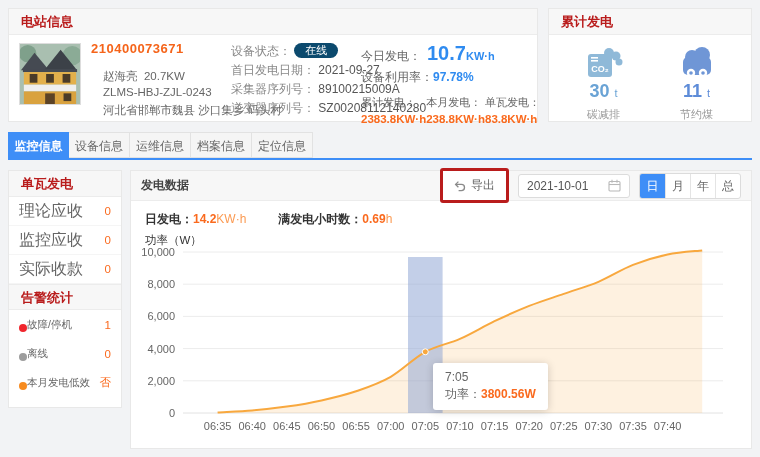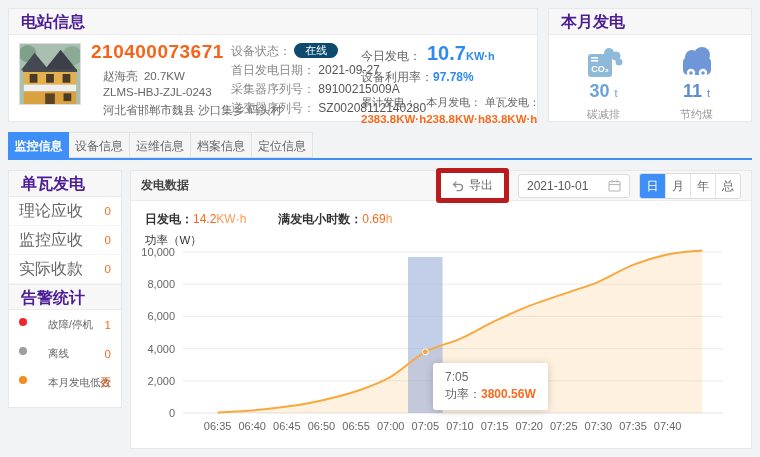--- a/index.html
+++ b/index.html
@@ -2,26 +2,26 @@
 <html><head>
 <meta charset="utf-8">
 <style>
   * { margin:0; padding:0; box-sizing:border-box; }
   html,body { width:760px; height:457px; overflow:hidden; background:#f2f3f5;
     font-family:"Liberation Sans","DejaVu Sans",sans-serif; font-size:12px; color:#333; }
   #app { position:relative; width:760px; height:457px; }
 
   .panel { position:absolute; background:#fff; border:1px solid #e8e8e8; }
   .panel-header { height:26px; line-height:25px; background:#f7f7f7; border-bottom:1px solid #ececec;
-    padding-left:12px; font-weight:bold; color:#4c1d95; font-size:16px; }
+    padding-left:12px; font-weight:bold; color:#b91c1c; font-size:13px; }
 
   
   #station-panel { left:8px; top:8px; width:530px; height:114px; }
   #station-photo { position:absolute; left:10px; top:34px; width:62px; height:62px; border:1px solid #ddd; }
-  #station-id { position:absolute; left:82px; top:32px; font-size:19px; font-weight:bold; color:#f5641a; letter-spacing:0.5px; }
+  #station-id { position:absolute; left:82px; top:32px; font-size:13px; font-weight:bold; color:#f5641a; letter-spacing:0.5px; }
   .stn-line { position:absolute; left:94px; color:#666; font-size:11.5px; white-space:nowrap; }
   #stn-owner-line { top:60px; } #stn-code-line { top:77px; } #stn-addr-line { top:94px; }
   .kv-col { position:absolute; left:222px; top:33px; }
   .kv-row { height:19px; line-height:19px; white-space:nowrap; }
   .kv-label { color:#888; } .kv-value { color:#555; }
   .badge { display:inline-block; background:#0c4a6e; color:#fff; font-size:11px; line-height:15px;
     padding:0 11px; border-radius:9px; vertical-align:1px; }
   .right-col { position:absolute; left:352px; top:33px; width:172px; }
   .today-row { white-space:nowrap; color:#666; }
   .today-value { font-size:20px; font-weight:bold; color:#2f8bf0; margin-left:6px; }
@@ -49,43 +49,43 @@
   .tab:first-child { border-left:1px solid #e2e2e2; }
   .tab.active { background:#3e8ef7; border-color:#3e8ef7; color:#fff; font-weight:bold; }
   #tabs-underline { position:absolute; left:8px; top:158px; width:744px; height:2px; background:#3e8ef7; }
 
   
   #sidebar-panel { left:8px; top:170px; width:114px; height:238px; }
   .side-row { display:flex; justify-content:space-between; align-items:center; height:29px;
     padding:0 10px; border-bottom:1px solid #f5f5f5; }
   .side-label { color:#666; font-size:16px; white-space:nowrap; }
   .side-value { color:#fa6a1e; font-size:11.5px; }
-  .alarm-left { display:flex; align-items:flex-start; gap:21px; min-width:0; }
+  .alarm-left { display:flex; align-items:flex-end; gap:0; min-width:0; }
   .dot { width:8px; height:8px; border-radius:50%; flex:0 0 auto; }
   .dot-red { background:#f0262d; } .dot-gray { background:#9d9d9d; } .dot-orange { background:#f78b1f; }
   .alarm-label { color:#666; font-size:10.5px; white-space:nowrap; }
 
   
   #chart-panel { left:130px; top:170px; width:622px; height:279px; }
   .chart-header { display:flex; align-items:center; height:30px; background:#f7f7f7;
     border-bottom:1px solid #ececec; padding:0 10px; gap:9px; }
   .chart-title { font-weight:bold; color:#444; margin-right:auto; }
   .btn { display:flex; align-items:center; gap:5px; height:35px; padding:12px 11px; background:#fff;
-    border:5px solid #b91c1c; border-radius:3px; color:#666; cursor:pointer; }
+    border:3px solid #b91c1c; border-radius:3px; color:#666; cursor:pointer; }
   .date-box { display:flex; align-items:center; justify-content:space-between; width:112px; height:24px;
     padding:0 8px; background:#fff; border:1px solid #dcdcdc; border-radius:3px; color:#555; cursor:pointer; }
   .seg { display:flex; border:1px solid #dcdcdc; border-radius:3px; overflow:hidden; background:#fff; }
   .seg-btn { width:25px; height:24px; line-height:24px; text-align:center; color:#666;
     border-left:1px solid #e4e4e4; cursor:pointer; }
   .seg-btn:first-child { border-left:none; }
   .seg-btn.active { background:#3e8ef7; color:#fff; }
 
   .gen-stats { position:absolute; left:14px; top:40px; display:flex; gap:32px; white-space:nowrap; }
   .gen-label { font-weight:bold; color:#333; }
-  .gen-num { color:#fa6a1e; font-weight:normal; }
+  .gen-num { color:#fa6a1e; font-weight:bold; }
   .gen-unit { color:#fb9a52; }
   #y-axis-title { position:absolute; left:14px; top:62px; color:#333; font-size:11.5px;text-align:center; }
 
   #chart-wrap { position:absolute; left:4px; top:74px; width:614px; height:200px; }
   #chart-svg text { font-family:"Liberation Sans","DejaVu Sans",sans-serif; }
   #chart-tooltip { position:absolute; left:298px; top:118px; background:#fff; border-radius:3px;
     box-shadow:0 1px 8px rgba(0,0,0,0.18); padding:6px 12px 7px 12px; line-height:17px; white-space:nowrap; z-index:5; }
   .tip-time { color:#666; }
   .tip-label { color:#666; }
   .tip-value { color:#fa6a1e; font-weight:bold; }
@@ -160,21 +160,21 @@
         </div>
         <div class="stat-cell">
           <div class="stat-label">单瓦发电：</div>
           <div class="stat-value">83.8KW·h</div>
         </div>
       </div>
     </div>
   </div>
 
   <div class="panel" id="social-panel">
-    <div class="panel-header">本月发电</div>
+    <div class="panel-header">累计发电</div>
     <div class="social-body">
 
       <div class="social-item">
         <svg class="icon-svg" width="38" height="34" viewBox="0 0 38 34" style="margin:0 auto">
           <circle cx="24" cy="8" r="5" fill="#8fb9d8"></circle>
             <circle cx="31" cy="11" r="4.5" fill="#8fb9d8"></circle>
             <circle cx="34" cy="17" r="3.5" fill="#8fb9d8"></circle>
           <rect x="3" y="9" width="24" height="23" rx="3" fill="#8fb9d8"></rect>
           <rect x="6" y="12" width="7" height="1.6" fill="#fff"></rect>
             <rect x="6" y="15" width="7" height="1.6" fill="#fff"></rect>

